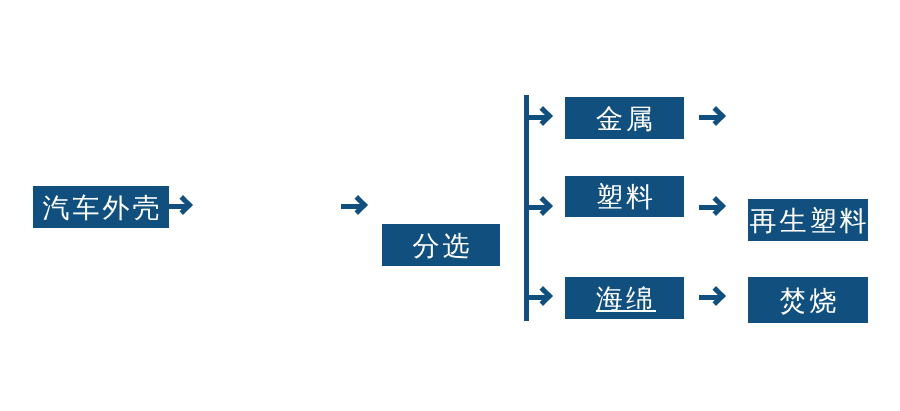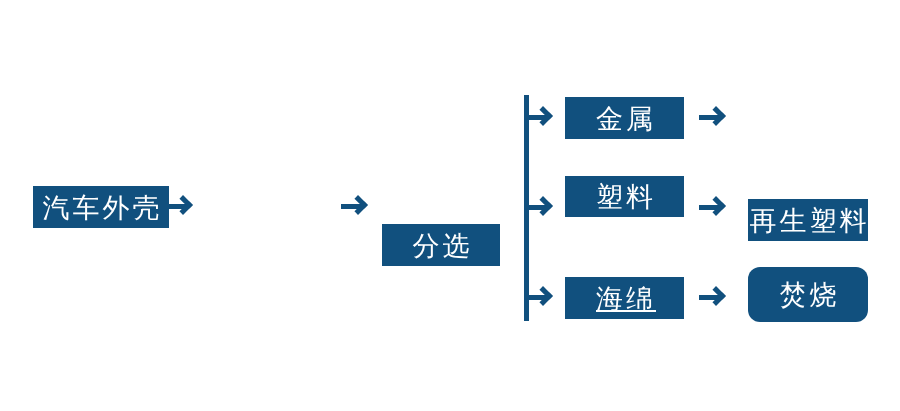--- a/index.html
+++ b/index.html
@@ -146,15 +146,15 @@
     <span class="head" style="left:12px;"></span>
   </div>
 
   <div class="node blue" style="left:565px; top:277px; width:119px; height:42px;text-decoration:underline;">海绵</div>
 
   <div class="arrow" style="left:699px; top:286px; width:28px;">
     <span class="shaft" style="width:22px;"></span>
     <span class="head" style="left:10px;"></span>
   </div>
 
-  <div class="node blue" style="left:748px; top:267px; width:120px; height:55px;border-radius:12px;">焚烧</div>
+  <div class="node blue" style="left:748px; top:277px; width:120px; height:46px;">焚烧</div>
 
 </div>
 
 </body></html>

